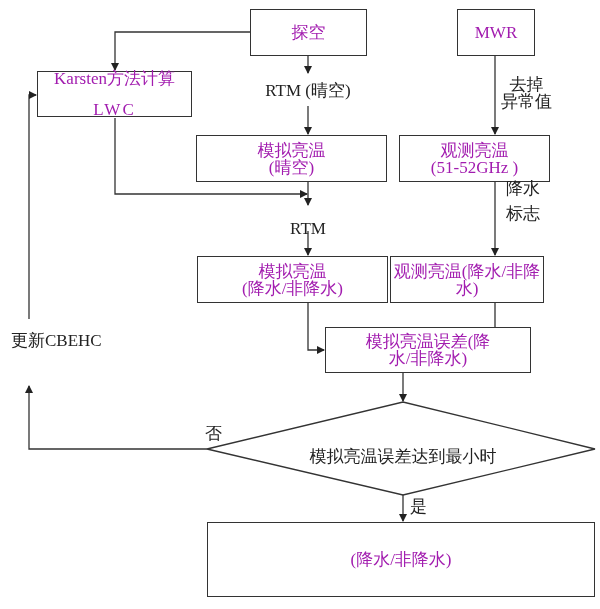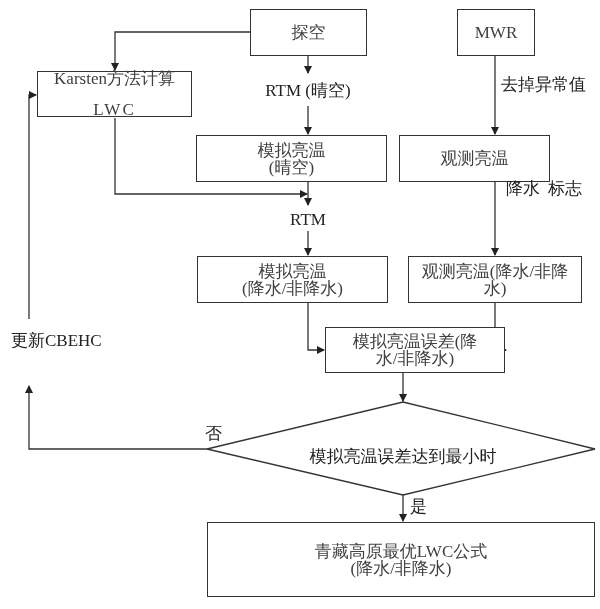--- a/index.html
+++ b/index.html
@@ -3,28 +3,28 @@
 <meta charset="utf-8">
 <style>
   html, body { margin: 0; padding: 0; background: #ffffff; }
   #canvas { position: relative; width: 600px; height: 609px; background: #ffffff; overflow: hidden; }
   svg.lines { position: absolute; left: 0; top: 0; }
   .box {
     position: absolute; box-sizing: border-box; border: 1.3px solid #333;
     background: #fff; display: flex; flex-direction: column; align-items: center;
     justify-content: center; text-align: center;
     font-family: "Liberation Serif", "DejaVu Serif", serif; font-size: 17px;
-    line-height: 17px; color: #404040;
+    line-height: 17px; color: #a21caf;
   }
   .lbl {
     position: absolute; font-family: "Liberation Serif", "DejaVu Serif", serif;
     font-size: 17px; line-height: 17px; color: #222; white-space: nowrap;
   }
   .lbl.center { transform: translateX(-50%); text-align: center; }
-  .stack { display: flex; flex-direction: row; }
+  .stack { display: flex; flex-direction: column; }
 </style>
 </head>
 <body>
 
 <div id="canvas">
 
   <svg class="lines" width="600" height="609">
     <defs>
       <marker id="ah" markerWidth="8" markerHeight="8" refX="7" refY="4" orient="auto" markerUnits="userSpaceOnUse">
         <path d="M0,0 L8,4 L0,8 z" fill="#222"></path>
@@ -79,55 +79,55 @@
 
   <div class="lbl center" style="left:308px;top:82px;">RTM (晴空)</div>
 
   <div class="box" style="left:196px;top:135px;width:191px;height:47px;">
     <span>模拟亮温</span>
     <span>(晴空)</span>
   </div>
 
   <div class="box" style="left:399px;top:135px;width:151px;height:47px;">
     <span>观测亮温</span>
+    <span>(51-52GHz )</span>
   </div>
 
   <div class="lbl stack" style="left:501px;top:76px;align-items:center;">
     <span>去掉</span>
     <span>异常值</span>
   </div>
 
-  <div class="lbl center" style="left:308px;top:211px;">RTM</div>
+  <div class="lbl center" style="left:308px;top:220px;">RTM</div>
 
   <div class="lbl stack" style="left:506px;top:180px;gap:8px;">
     <span>降水</span>
     <span>标志</span>
   </div>
 
   <div class="box" style="left:197px;top:256px;width:191px;height:47px;">
     <span>模拟亮温</span>
     <span>(降水/非降水)</span>
   </div>
 
-  <div class="box" style="left:408px;top:256px;width:174px;height:47px;">
+  <div class="box" style="left:390px;top:256px;width:154px;height:47px;">
     <span>观测亮温(降水/非降</span>
     <span>水)</span>
   </div>
 
   <div class="lbl" style="left:11px;top:332px;">更新CBEHC</div>
 
-  <div class="box" style="left:325px;top:327px;width:180px;height:46px;">
+  <div class="box" style="left:325px;top:327px;width:206px;height:46px;">
     <span>模拟亮温误差(降</span>
     <span>水/非降水)</span>
   </div>
 
   <div class="lbl" style="left:205px;top:425px;">否</div>
 
   <div class="lbl center" style="left:403px;top:448px;">模拟亮温误差达到最小时</div>
 
   <div class="lbl" style="left:410px;top:498px;">是</div>
 
   <div class="box" style="left:207px;top:522px;width:388px;height:75px;">
-    <span>青藏高原最优LWC公式</span>
     <span>(降水/非降水)</span>
   </div>
 
 </div>
 
 </body></html>

